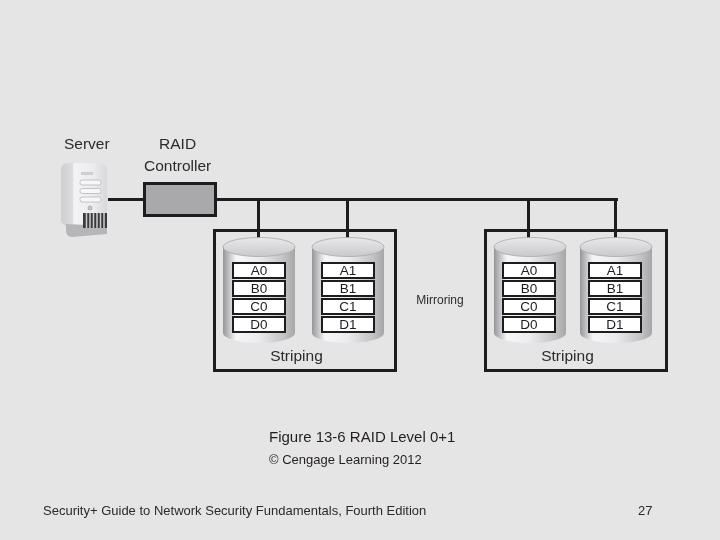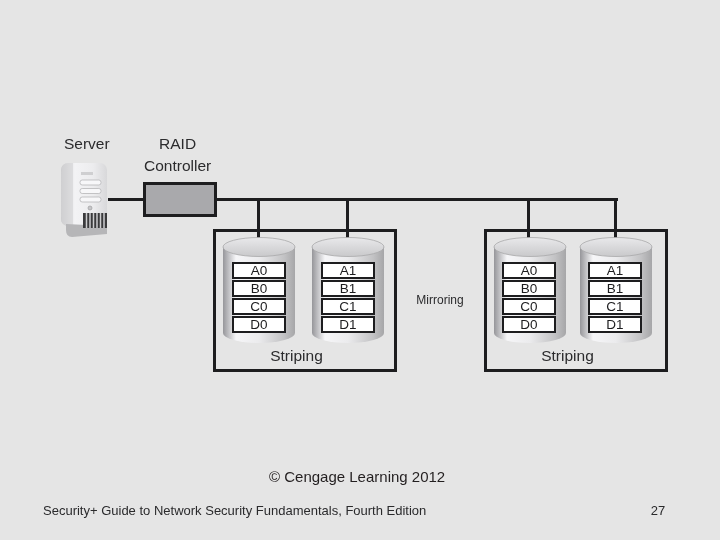--- a/index.html
+++ b/index.html
@@ -32,23 +32,23 @@
     width:54px;height:17px;margin-bottom:1px;background:#ffffff;
     border:2px solid #1d1d1f;box-sizing:border-box;
     display:flex;align-items:center;justify-content:center;
     font-size:13.5px;line-height:13px;color:#1d1d1f;
   }
   .mirroring-label{
     position:absolute;left:396px;top:293px;width:88px;text-align:center;
     font-size:12px;color:#2b2b2d;
   }
   .fig-caption{position:absolute;left:269px;top:428px;font-size:15px;color:#231f20;white-space:nowrap;}
-  .copyright{position:absolute;left:269px;top:468px;font-size:15px;color:#231f20;white-space:nowrap;}
+  .copyright{position:absolute;left:269px;top:452px;font-size:13px;color:#231f20;white-space:nowrap;}
   .footer-title{position:absolute;left:43px;top:503px;font-size:13px;color:#2a2a2c;white-space:nowrap;}
-  .page-number{position:absolute;left:638px;top:503px;width:40px;text-align:center;font-size:13px;color:#2a2a2c;}
+  .page-number{position:absolute;left:638px;top:503px;width:40px;text-align:left;font-size:13px;color:#2a2a2c;}
 </style>
 </head>
 <body>
 
 <svg width="0" height="0" style="position:absolute" aria-hidden="true">
   <defs>
     <linearGradient id="cylBody" x1="0" y1="0" x2="1" y2="0">
       <stop offset="0" stop-color="#96969a"></stop>
       <stop offset="0.18" stop-color="#f6f6f8"></stop>
       <stop offset="0.5" stop-color="#ebebed"></stop>
@@ -142,18 +142,19 @@
   </div>
   <div class="stack sD">
     <div class="cell">A1</div>
     <div class="cell">B1</div>
     <div class="cell">C1</div>
     <div class="cell">D1</div>
   </div>
 
   <div class="mirroring-label">Mirroring</div>
 
+  <div class="fig-caption">Figure 13-6 RAID Level 0+1</div>
   <div class="copyright">© Cengage Learning 2012</div>
 
   <div class="footer-title">Security+ Guide to Network Security Fundamentals, Fourth Edition</div>
   <div class="page-number">27</div>
 
 </div>
 
 </body></html>

